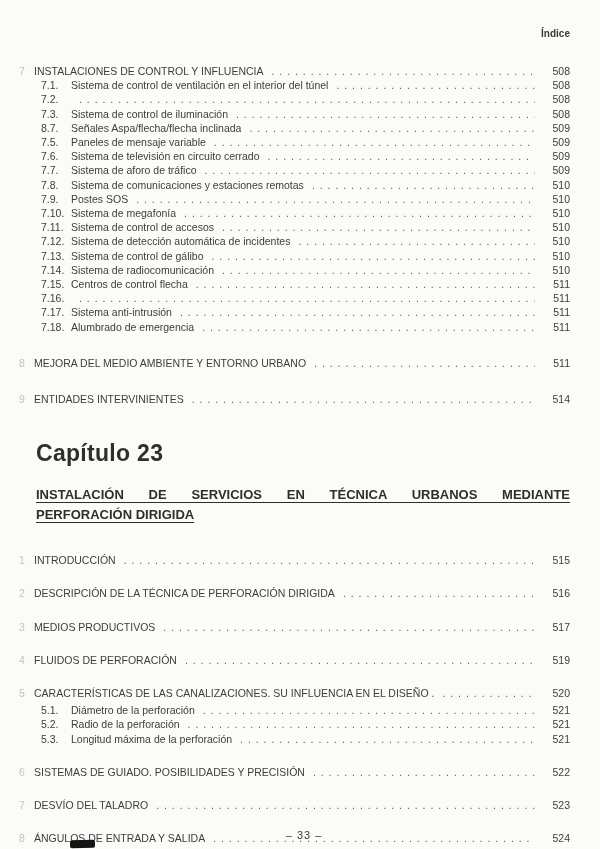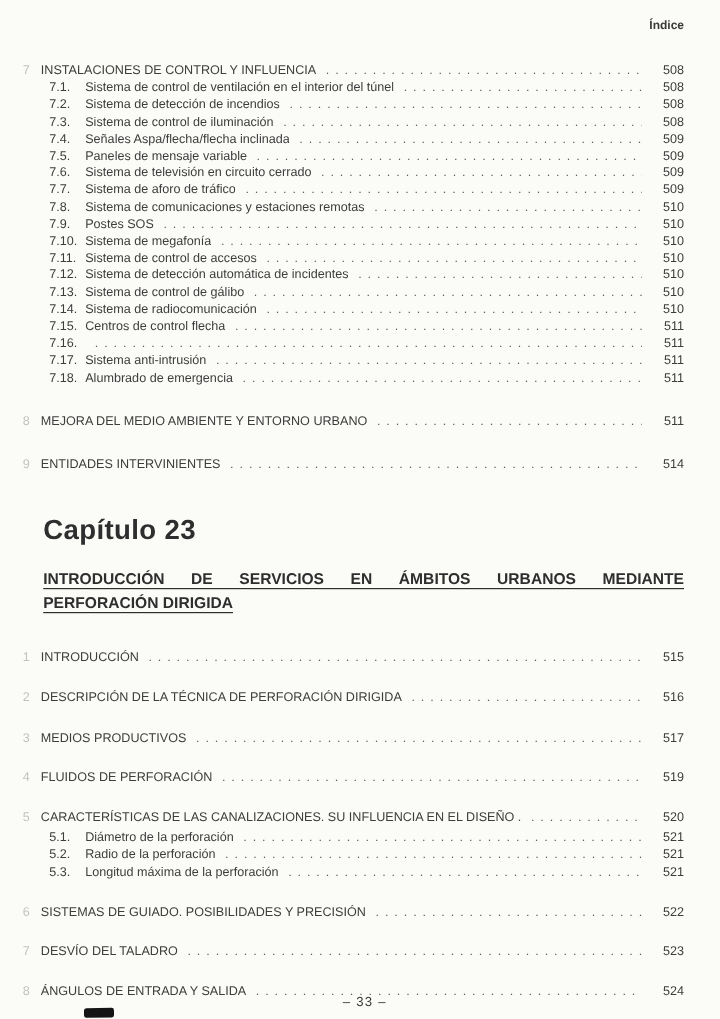--- a/index.html
+++ b/index.html
@@ -4,21 +4,21 @@
 <style>
   html, body { margin: 0; padding: 0; }
   body {
     width: 600px; height: 849px;
     background: #fbfbf8;
     font-family: "Liberation Sans", "DejaVu Sans", sans-serif;
     color: #3d3d3d;
     position: relative;
     overflow: hidden;
   }
-  .page { padding: 16px 30px 0 36px; position: relative; height: 100%; box-sizing: border-box; }
+  .page { padding: 28px 30px 0 36px; position: relative; height: 100%; box-sizing: border-box; }
 
   .header { text-align: right; font-size: 10px; font-weight: bold; color: #3a3a3a; height: 12px; }
 
   
   .toc-list { margin-top: 24px; }
   .toc-row {
     display: flex; align-items: baseline;
     font-size: 10.5px; line-height: 14.2px;
     white-space: nowrap;
   }
@@ -88,32 +88,31 @@
         <span class="toc-page">508</span>
       </div>
       <div class="toc-row level-1">
         <span class="toc-num">7.1.</span>
         <span class="toc-title">Sistema de control de ventilación en el interior del túnel</span>
         <span class="toc-dots"></span>
         <span class="toc-page">508</span>
       </div>
       <div class="toc-row level-1">
         <span class="toc-num">7.2.</span>
-        <span class="toc-title">Sistema de detección de incendios</span>
         <span class="toc-dots"></span>
         <span class="toc-page">508</span>
       </div>
       <div class="toc-row level-1">
         <span class="toc-num">7.3.</span>
         <span class="toc-title">Sistema de control de iluminación</span>
         <span class="toc-dots"></span>
         <span class="toc-page">508</span>
       </div>
       <div class="toc-row level-1">
-        <span class="toc-num">7.4.</span>
+        <span class="toc-num">8.7.</span>
         <span class="toc-title">Señales Aspa/flecha/flecha inclinada</span>
         <span class="toc-dots"></span>
         <span class="toc-page">509</span>
       </div>
       <div class="toc-row level-1">
         <span class="toc-num">7.5.</span>
         <span class="toc-title">Paneles de mensaje variable</span>
         <span class="toc-dots"></span>
         <span class="toc-page">509</span>
       </div>
@@ -204,21 +203,21 @@
         <span class="toc-num">9</span>
         <span class="toc-title">ENTIDADES INTERVINIENTES</span>
         <span class="toc-dots"></span>
         <span class="toc-page">514</span>
       </div>
     </div>
 
   <h1 class="chapter-heading">Capítulo 23</h1>
 
   <div class="chapter-title">
-    <span class="title-line justify">INTRODUCCIÓN DE SERVICIOS EN ÁMBITOS URBANOS MEDIANTE</span>
+    <span class="title-line justify">INSTALACIÓN DE SERVICIOS EN TÉCNICA URBANOS MEDIANTE</span>
     <span class="title-line">PERFORACIÓN DIRIGIDA</span>
   </div>
 
   <div id="toc-chapter" class="toc-list">
       <div class="toc-row level-0">
         <span class="toc-num">1</span>
         <span class="toc-title">INTRODUCCIÓN</span>
         <span class="toc-dots"></span>
         <span class="toc-page">515</span>
       </div>

